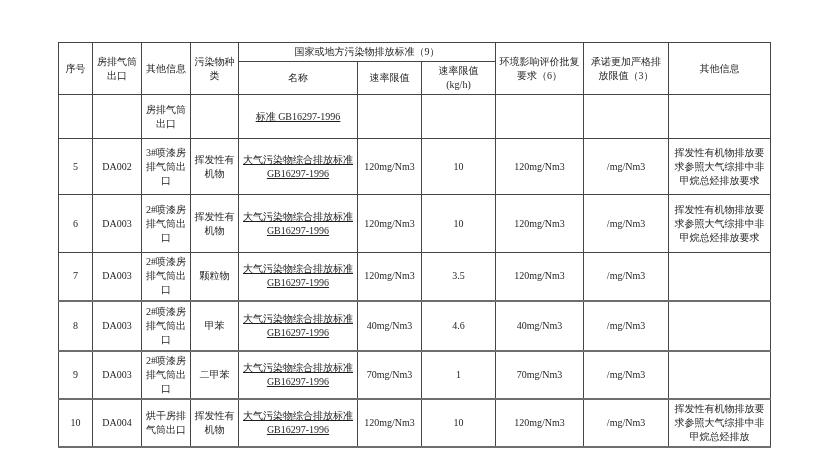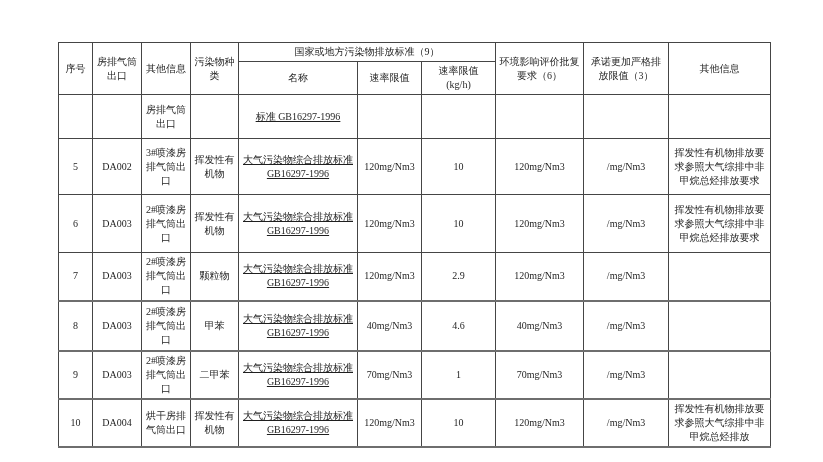--- a/index.html
+++ b/index.html
@@ -122,21 +122,21 @@
           <td class="cell-committed-limit">/mg/Nm3</td>
           <td class="cell-other-info">挥发性有机物排放要求参照大气综排中非甲烷总烃排放要求</td>
         </tr>
         <tr>
           <td class="cell-serial-no">7</td>
           <td class="cell-outlet-id">DA003</td>
           <td class="cell-outlet-name">2#喷漆房排气筒出口</td>
           <td class="cell-pollutant-type">颗粒物</td>
           <td class="cell-standard-name">大气污染物综合排放标准 GB16297-1996</td>
           <td class="cell-concentration-limit">120mg/Nm3</td>
-          <td class="cell-rate-limit">2.9</td>
+          <td class="cell-rate-limit">3.5</td>
           <td class="cell-eia-requirement">120mg/Nm3</td>
           <td class="cell-committed-limit">/mg/Nm3</td>
           <td class="cell-other-info"></td>
         </tr>
         <tr>
           <td class="cell-serial-no">8</td>
           <td class="cell-outlet-id">DA003</td>
           <td class="cell-outlet-name">2#喷漆房排气筒出口</td>
           <td class="cell-pollutant-type">甲苯</td>
           <td class="cell-standard-name">大气污染物综合排放标准 GB16297-1996</td>

